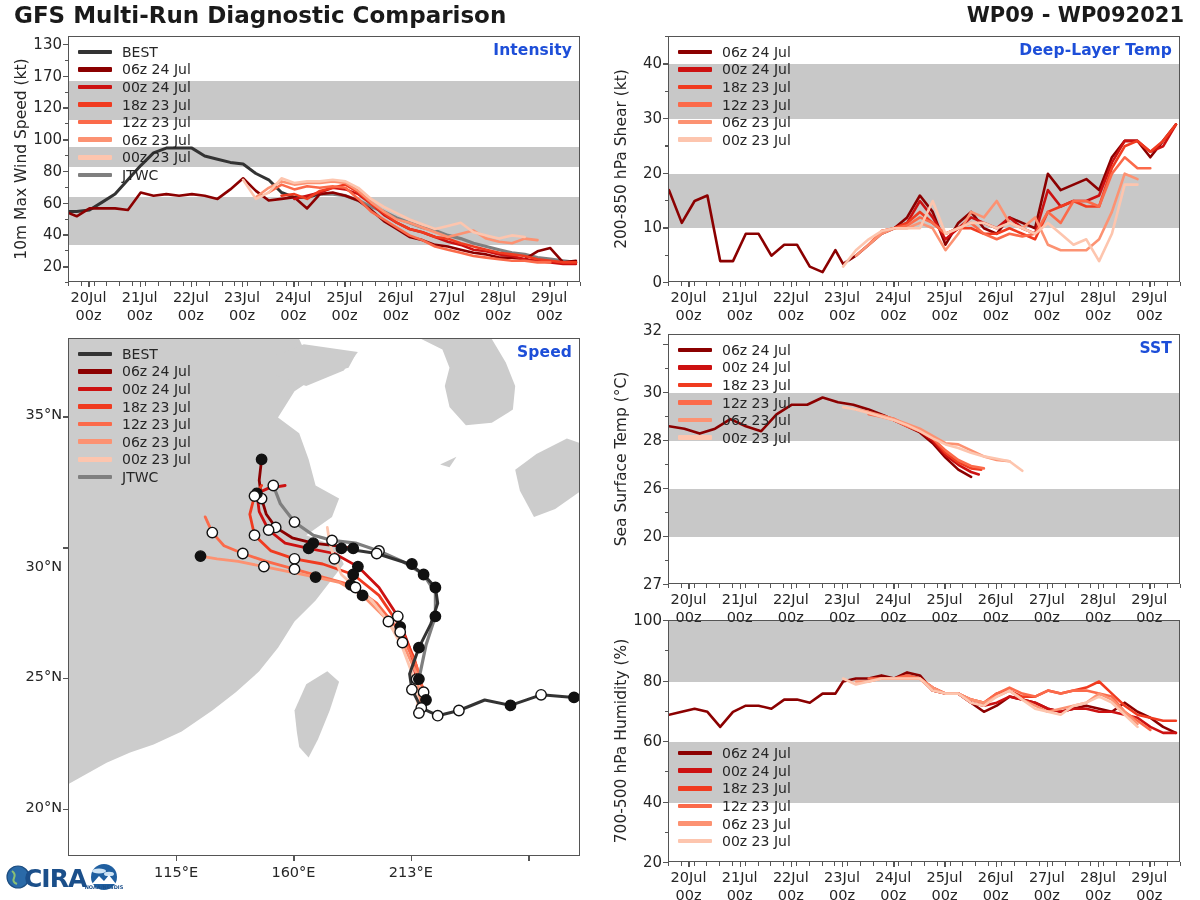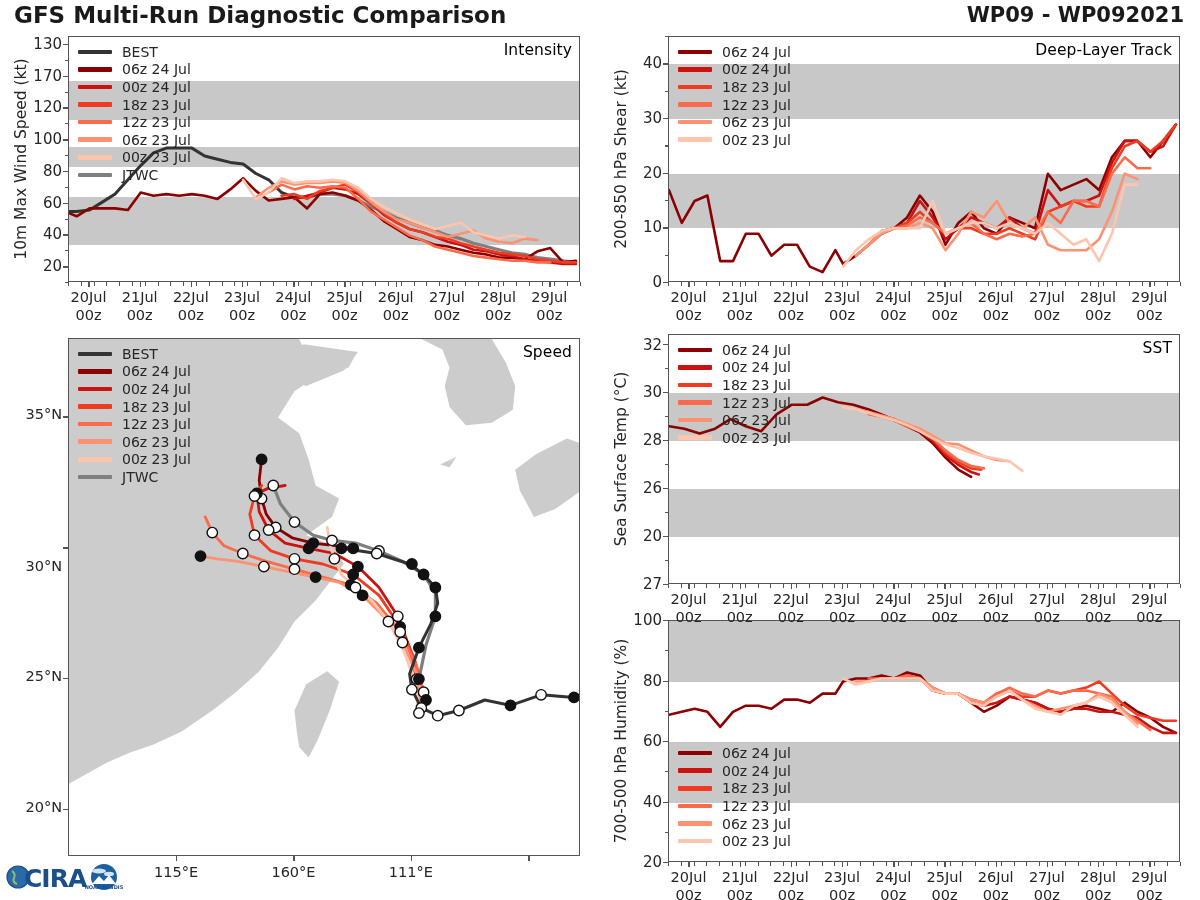--- a/index.html
+++ b/index.html
@@ -2,21 +2,21 @@
 <html><head>
 <meta charset="utf-8">
 <style>
   html,body{margin:0;padding:0;background:#fff;}
   body{width:1200px;height:900px;position:relative;overflow:hidden;
        font-family:"DejaVu Sans","Liberation Sans",sans-serif;color:#262626;}
   .panel{position:absolute;}
   .axes{position:absolute;background:#fff;border:1.4px solid #555;box-sizing:border-box;overflow:hidden;}
   .band{position:absolute;left:0;right:0;background:#c8c8c8;}
   svg{position:absolute;left:0;top:0;overflow:visible;}
-  .ptitle{position:absolute;right:7px;top:4px;font-weight:normal;font-size:15.5px;color:#000000;letter-spacing:.1px;}
+  .ptitle{position:absolute;right:7px;top:4px;font-weight:bold;font-size:15.5px;color:#1d4ed8;letter-spacing:.1px;}
   .maintitle{position:absolute;left:14px;top:2px;font-size:23px;font-weight:bold;color:#1a1a1a;}
   .stormtitle{position:absolute;right:16px;top:3px;font-size:21px;font-weight:bold;color:#1a1a1a;}
   .ylab{position:absolute;font-size:15.5px;color:#262626;transform-origin:0 0;
         transform:rotate(-90deg);white-space:nowrap;}
   .ytick{position:absolute;font-size:15px;color:#262626;text-align:right;white-space:nowrap;}
   .xtick{position:absolute;font-size:14.5px;color:#262626;text-align:center;white-space:nowrap;line-height:1.25;}
   .tickmark{position:absolute;background:#555;}
   .legend{position:absolute;font-size:14px;color:#262626;}
   .legend .row{display:flex;align-items:center;height:17.6px;}
   .legend .sw{width:34px;height:4.6px;border-radius:1px;margin-right:10px;flex:none;}
@@ -119,21 +119,21 @@
         <circle cx="342.9" cy="225.0" r="5.2" fill="#111111" stroke="#111111" stroke-width="1.4"></circle>
         <circle cx="307.7" cy="214.5" r="5.2" fill="#ffffff" stroke="#111111" stroke-width="1.4"></circle>
         <circle cx="272.4" cy="209.3" r="5.2" fill="#111111" stroke="#111111" stroke-width="1.4"></circle>
       </svg>
     </div>
 </div>
 
 <div class="panel" id="p-shear" style="left: 0px; top: 0px;">
   <div class="ylab" style="left: 612px; top: 159px; transform: rotate(-90deg) translate(-50%, 0px);">200-850 hPa Shear (kt)</div>
   <div class="axes" style="left: 668px; top: 36px; width: 512px; height: 246px;">
-    <div class="ptitle">Deep-Layer Track</div>
+    <div class="ptitle">Deep-Layer Temp</div>
   <div class="band" style="top: 136.667px; height: 54.6667px;"></div>
       <div class="band" style="top: 27.3333px; height: 54.6667px;"></div>
       <svg width="512" height="246">
         <polyline points="0.0,153.1 12.8,185.9 25.6,164.0 38.4,158.5 51.2,224.1 64.0,224.1 76.8,196.8 89.6,196.8 102.4,218.7 115.2,207.7 128.0,207.7 140.8,229.6 153.6,235.1 166.4,213.2 174.1,226.9 186.9,218.7 199.7,207.7 212.5,196.8 225.3,191.3 238.1,180.4 250.9,158.5 263.7,174.9 276.5,207.7 289.3,185.9 302.1,174.9 314.9,191.3 327.7,196.8 340.5,180.4 353.3,185.9 366.1,191.3 378.9,136.7 391.7,153.1 404.5,147.6 417.3,142.1 430.1,153.1 442.9,120.3 455.7,103.9 468.5,103.9 481.3,120.3 494.1,103.9 506.9,87.5" fill="none" stroke="#8b0000" stroke-width="2.6" stroke-linejoin="round" stroke-linecap="round"></polyline>
         <polyline points="225.3,191.3 238.1,185.9 250.9,164.0 263.7,180.4 276.5,202.3 289.3,191.3 302.1,180.4 314.9,185.9 327.7,191.3 340.5,180.4 353.3,191.3 366.1,196.8 378.9,153.1 391.7,169.5 404.5,164.0 417.3,164.0 430.1,158.5 442.9,125.7 455.7,103.9 468.5,103.9 481.3,114.8 494.1,109.3 506.9,87.5" fill="none" stroke="#cc1111" stroke-width="2.6" stroke-linejoin="round" stroke-linecap="round"></polyline>
         <polyline points="212.5,194.1 225.3,191.3 238.1,185.9 250.9,174.9 263.7,185.9 276.5,196.8 289.3,191.3 302.1,191.3 314.9,196.8 327.7,196.8 340.5,191.3 353.3,196.8 366.1,202.3 378.9,174.9 391.7,169.5 404.5,164.0 417.3,169.5 430.1,169.5 442.9,131.2 455.7,109.3 468.5,103.9 481.3,114.8 494.1,103.9 506.9,87.5" fill="none" stroke="#f03b20" stroke-width="2.6" stroke-linejoin="round" stroke-linecap="round"></polyline>
         <polyline points="199.7,207.7 212.5,194.1 225.3,191.3 238.1,188.6 250.9,180.4 263.7,185.9 276.5,196.8 289.3,191.3 302.1,185.9 314.9,196.8 327.7,202.3 340.5,196.8 353.3,199.5 366.1,196.8 378.9,174.9 391.7,185.9 404.5,164.0 417.3,164.0 430.1,169.5 442.9,136.7 455.7,120.3 468.5,131.2 481.3,131.2" fill="none" stroke="#fb6a4a" stroke-width="2.6" stroke-linejoin="round" stroke-linecap="round"></polyline>
         <polyline points="186.9,218.7 199.7,207.7 212.5,196.8 225.3,191.3 238.1,191.3 250.9,185.9 263.7,191.3 276.5,213.2 289.3,196.8 302.1,174.9 314.9,180.4 327.7,164.0 340.5,185.9 353.3,191.3 366.1,180.4 378.9,207.7 391.7,213.2 404.5,213.2 417.3,213.2 430.1,202.3 442.9,174.9 455.7,136.7 468.5,142.1" fill="none" stroke="#fc9272" stroke-width="2.6" stroke-linejoin="round" stroke-linecap="round"></polyline>
         <polyline points="174.1,229.6 186.9,213.2 199.7,202.3 212.5,194.1 225.3,191.3 238.1,191.3 250.9,191.3 263.7,164.0 276.5,196.8 289.3,191.3 302.1,185.9 314.9,185.9 327.7,191.3 340.5,185.9 353.3,191.3 366.1,196.8 378.9,185.9 391.7,196.8 404.5,207.7 417.3,202.3 430.1,224.1 442.9,196.8 455.7,147.6 468.5,147.6" fill="none" stroke="#fdc5ae" stroke-width="2.6" stroke-linejoin="round" stroke-linecap="round"></polyline>
       </svg>
@@ -423,21 +423,21 @@
 <div class="ytick" style="left: 622px; width: 40px; top: 575px;">27</div>
 <div class="tickmark" style="left: 663px; top: 584px; width: 5px; height: 1.4px;"></div>
 <div class="ytick" style="left: 622px; width: 40px; top: 526.923px;">20</div>
 <div class="tickmark" style="left: 663px; top: 535.923px; width: 5px; height: 1.4px;"></div>
 <div class="ytick" style="left: 622px; width: 40px; top: 478.846px;">26</div>
 <div class="tickmark" style="left: 663px; top: 487.846px; width: 5px; height: 1.4px;"></div>
 <div class="ytick" style="left: 622px; width: 40px; top: 430.769px;">28</div>
 <div class="tickmark" style="left: 663px; top: 439.769px; width: 5px; height: 1.4px;"></div>
 <div class="ytick" style="left: 622px; width: 40px; top: 382.692px;">30</div>
 <div class="tickmark" style="left: 663px; top: 391.692px; width: 5px; height: 1.4px;"></div>
-<div class="ytick" style="left: 622px; width: 40px; top: 336px;">32</div>
+<div class="ytick" style="left: 622px; width: 40px; top: 321px;">32</div>
 <div class="tickmark" style="left: 663px; top: 343.615px; width: 5px; height: 1.4px;"></div>
 <div class="tickmark" style="left: 664.5px; top: 584px; width: 3.5px; height: 1.2px;"></div>
 <div class="tickmark" style="left: 664.5px; top: 559.962px; width: 3.5px; height: 1.2px;"></div>
 <div class="tickmark" style="left: 664.5px; top: 535.923px; width: 3.5px; height: 1.2px;"></div>
 <div class="tickmark" style="left: 664.5px; top: 511.885px; width: 3.5px; height: 1.2px;"></div>
 <div class="tickmark" style="left: 664.5px; top: 487.846px; width: 3.5px; height: 1.2px;"></div>
 <div class="tickmark" style="left: 664.5px; top: 463.808px; width: 3.5px; height: 1.2px;"></div>
 <div class="tickmark" style="left: 664.5px; top: 439.769px; width: 3.5px; height: 1.2px;"></div>
 <div class="tickmark" style="left: 664.5px; top: 415.731px; width: 3.5px; height: 1.2px;"></div>
 <div class="tickmark" style="left: 664.5px; top: 391.692px; width: 3.5px; height: 1.2px;"></div>
@@ -641,21 +641,21 @@
 <div class="maptick" style="left: 10px; top: 668.101px; width: 52px; text-align: right;">25°N</div>
 <div class="tickmark" style="left: 63px; top: 678.101px; width: 5px; height: 1.4px;"></div>
 <div class="maptick" style="left: 10px; top: 558px; width: 52px; text-align: right;">30°N</div>
 <div class="tickmark" style="left: 63px; top: 547.293px; width: 5px; height: 1.4px;"></div>
 <div class="maptick" style="left: 10px; top: 406.485px; width: 52px; text-align: right;">35°N</div>
 <div class="tickmark" style="left: 63px; top: 416.485px; width: 5px; height: 1.4px;"></div>
 <div class="maptick" style="left: 140.037px; top: 864px; width: 72px; text-align: center;">115°E</div>
 <div class="tickmark" style="left: 176.037px; top: 856px; width: 1.4px; height: 5px;"></div>
 <div class="maptick" style="left: 257.468px; top: 864px; width: 72px; text-align: center;">160°E</div>
 <div class="tickmark" style="left: 293.468px; top: 856px; width: 1.4px; height: 5px;"></div>
-<div class="maptick" style="left: 374.899px; top: 864px; width: 72px; text-align: center;">111°E</div>
+<div class="maptick" style="left: 374.899px; top: 864px; width: 72px; text-align: center;">213°E</div>
 <div class="tickmark" style="left: 410.899px; top: 856px; width: 1.4px; height: 5px;"></div>
 <div class="maptick" style="left: 492.33px; top: 864px; width: 72px; text-align: center; margin-top: 48px;">130°E</div>
 <div class="tickmark" style="left: 528.33px; top: 856px; width: 1.4px; height: 5px;"></div>
 <div class="legend" style="left: 78px; top: 345px;">
     <div class="row">
       <span class="sw" style="background: rgb(51, 51, 51);"></span>
       <span class="lb">BEST</span>
     </div>
     <div class="row">
       <span class="sw" style="background: rgb(139, 0, 0);"></span>

